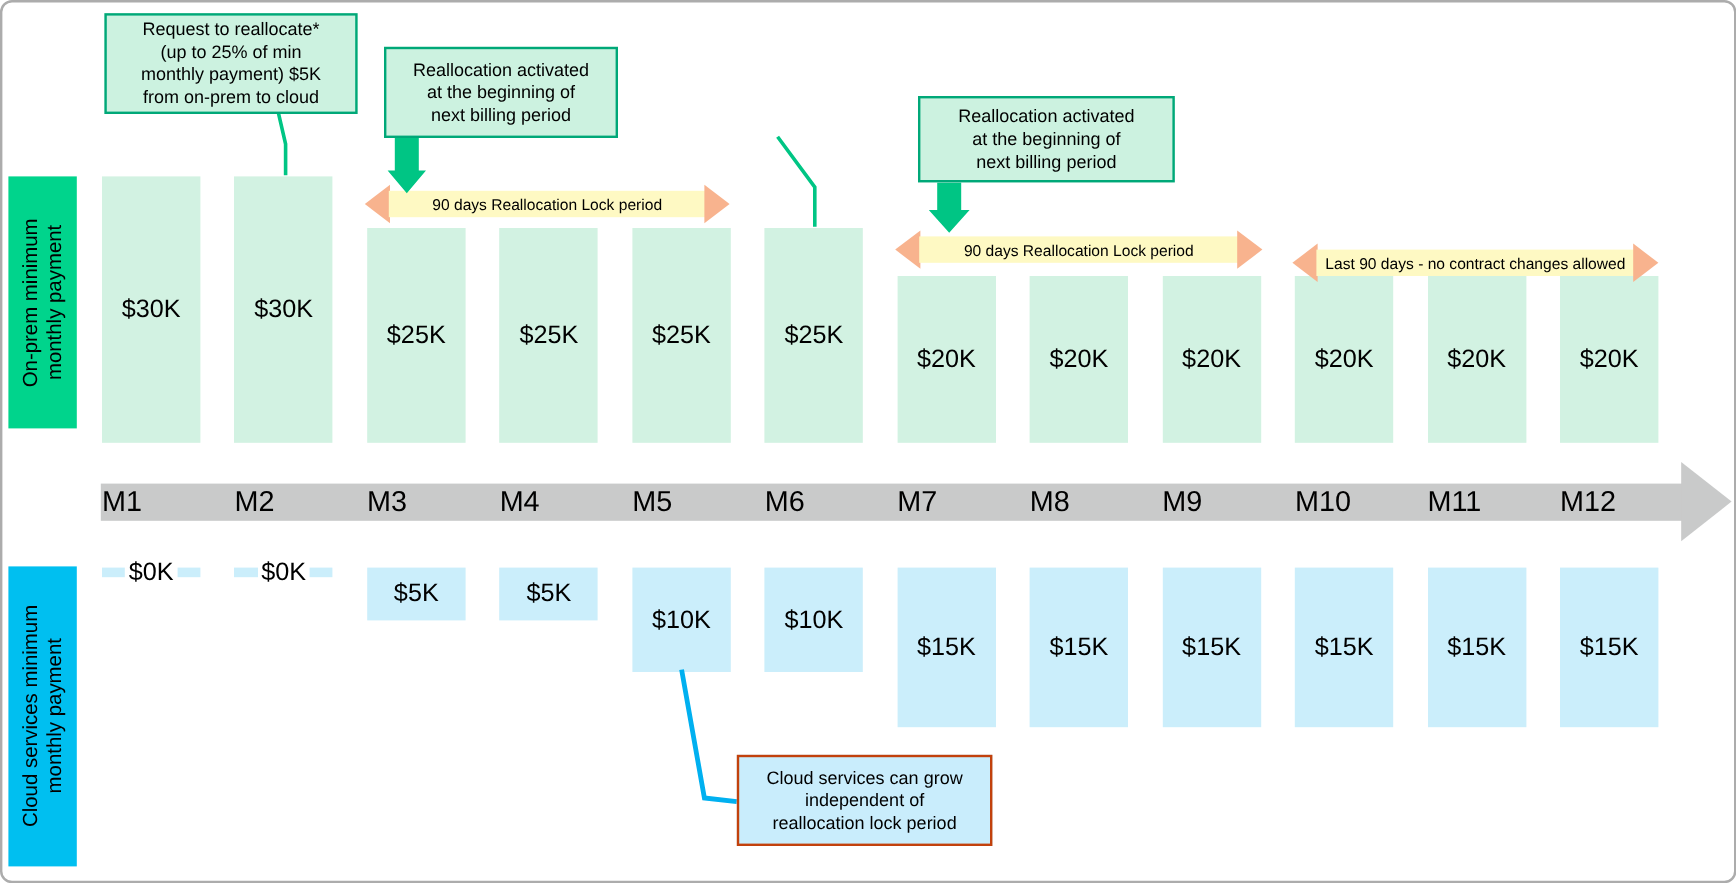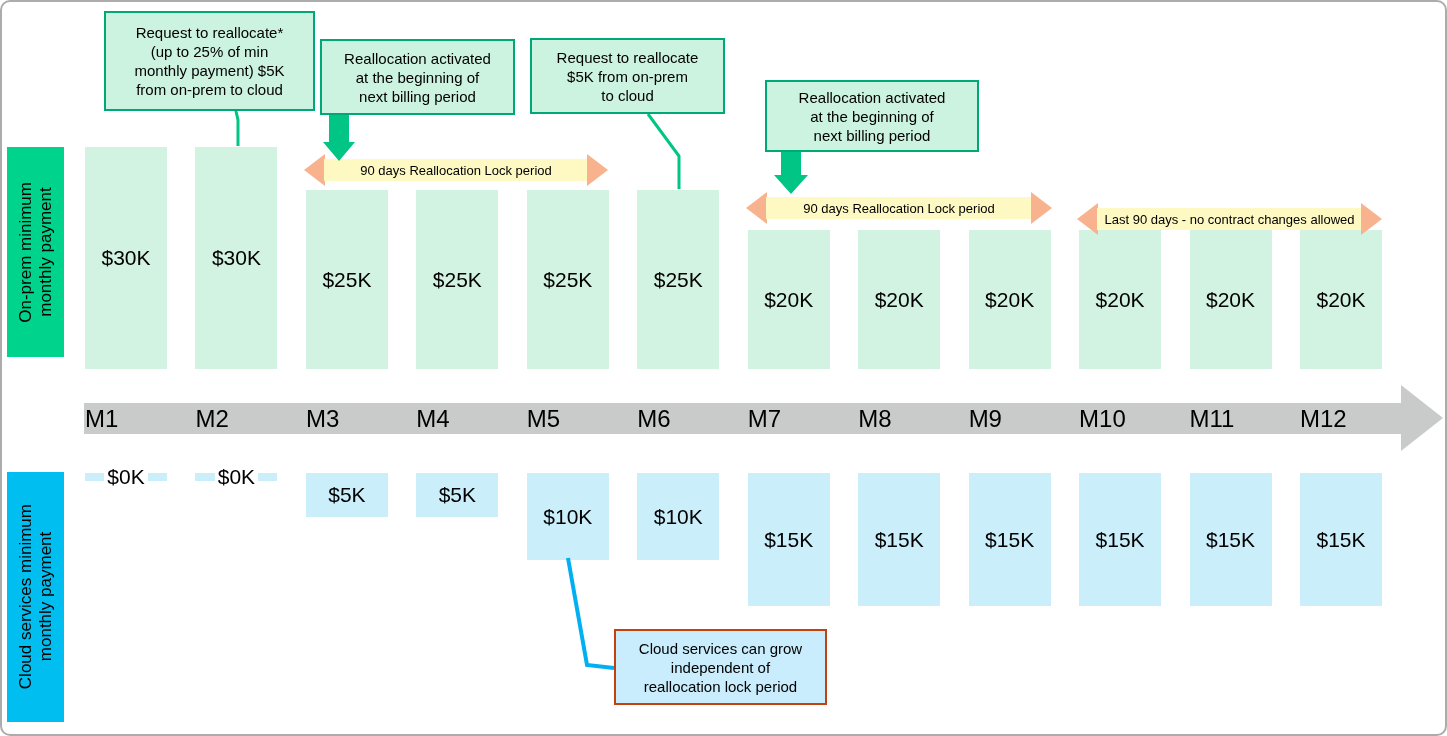--- a/index.html
+++ b/index.html
@@ -57,21 +57,21 @@
   .lock2 { left:744px; top:190px; width:306px; height:32px; }
   .lock3 { left:1075px; top:201px; width:305px; height:32px; }
 
   
   .callout {
     position:absolute; z-index:4; display:flex; align-items:center; justify-content:center;
     text-align:center; font-size:15px; line-height:19px; white-space:pre-line;
   }
   .callout.green { background:#CCF2E0; border:2px solid #00A878; }
   .callout.blue  { background:#C9EDFC; border:2px solid #c2410c; }
-  .co1 { left:102px;  top:9px;   width:211px; height:100px; }
+  .co1 { left:85px;  top:9px;   width:211px; height:84px; }
   .co2 { left:318px; top:37px;  width:195px; height:76px; }
   .co3 { left:528px; top:36px;  width:195px; height:76px; }
   .co4 { left:763px; top:78px;  width:214px; height:72px; }
   .co5 { left:612px; top:627px; width:213px; height:76px; }
 
   
   .overlay { position:absolute; left:0; top:0; width:1447px; height:736px; z-index:3; pointer-events:none; }
 </style>
 </head>
 <body>
@@ -206,23 +206,20 @@
     <polygon points="779,150 799,150 799,173 806,173 789,192 772,173 779,173" fill="#00C584"></polygon>
   </svg>
 
   <div class="callout green co1">Request to reallocate*
 (up to 25% of min
 monthly payment) $5K
 from on-prem to cloud</div>
   <div class="callout green co2">Reallocation activated
 at the beginning of
 next billing period</div>
-  <div class="callout green co3">Request to reallocate
-$5K from on-prem
-to cloud</div>
   <div class="callout green co4">Reallocation activated
 at the beginning of
 next billing period</div>
   <div class="callout blue co5">Cloud services can grow
 independent of
 reallocation lock period</div>
 
 </div>
 
 </body></html>

